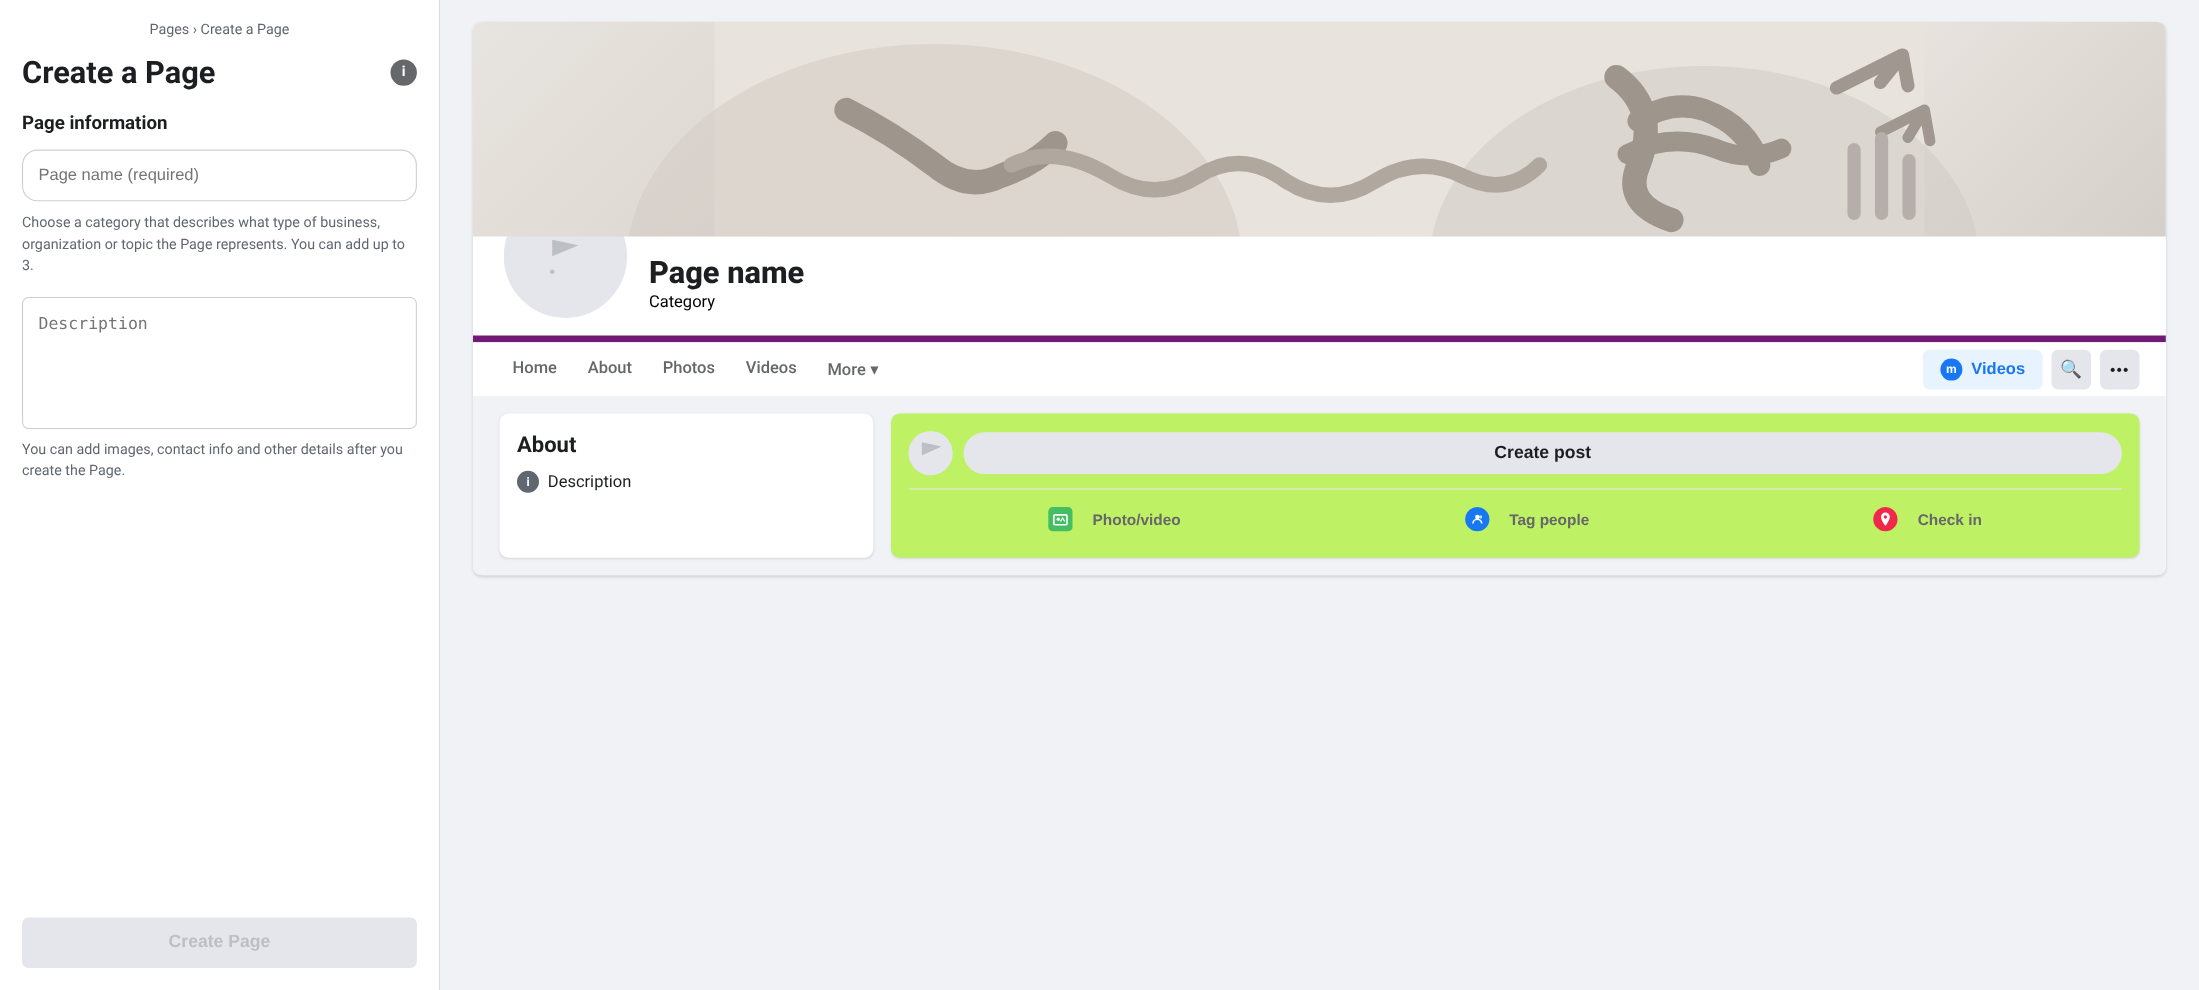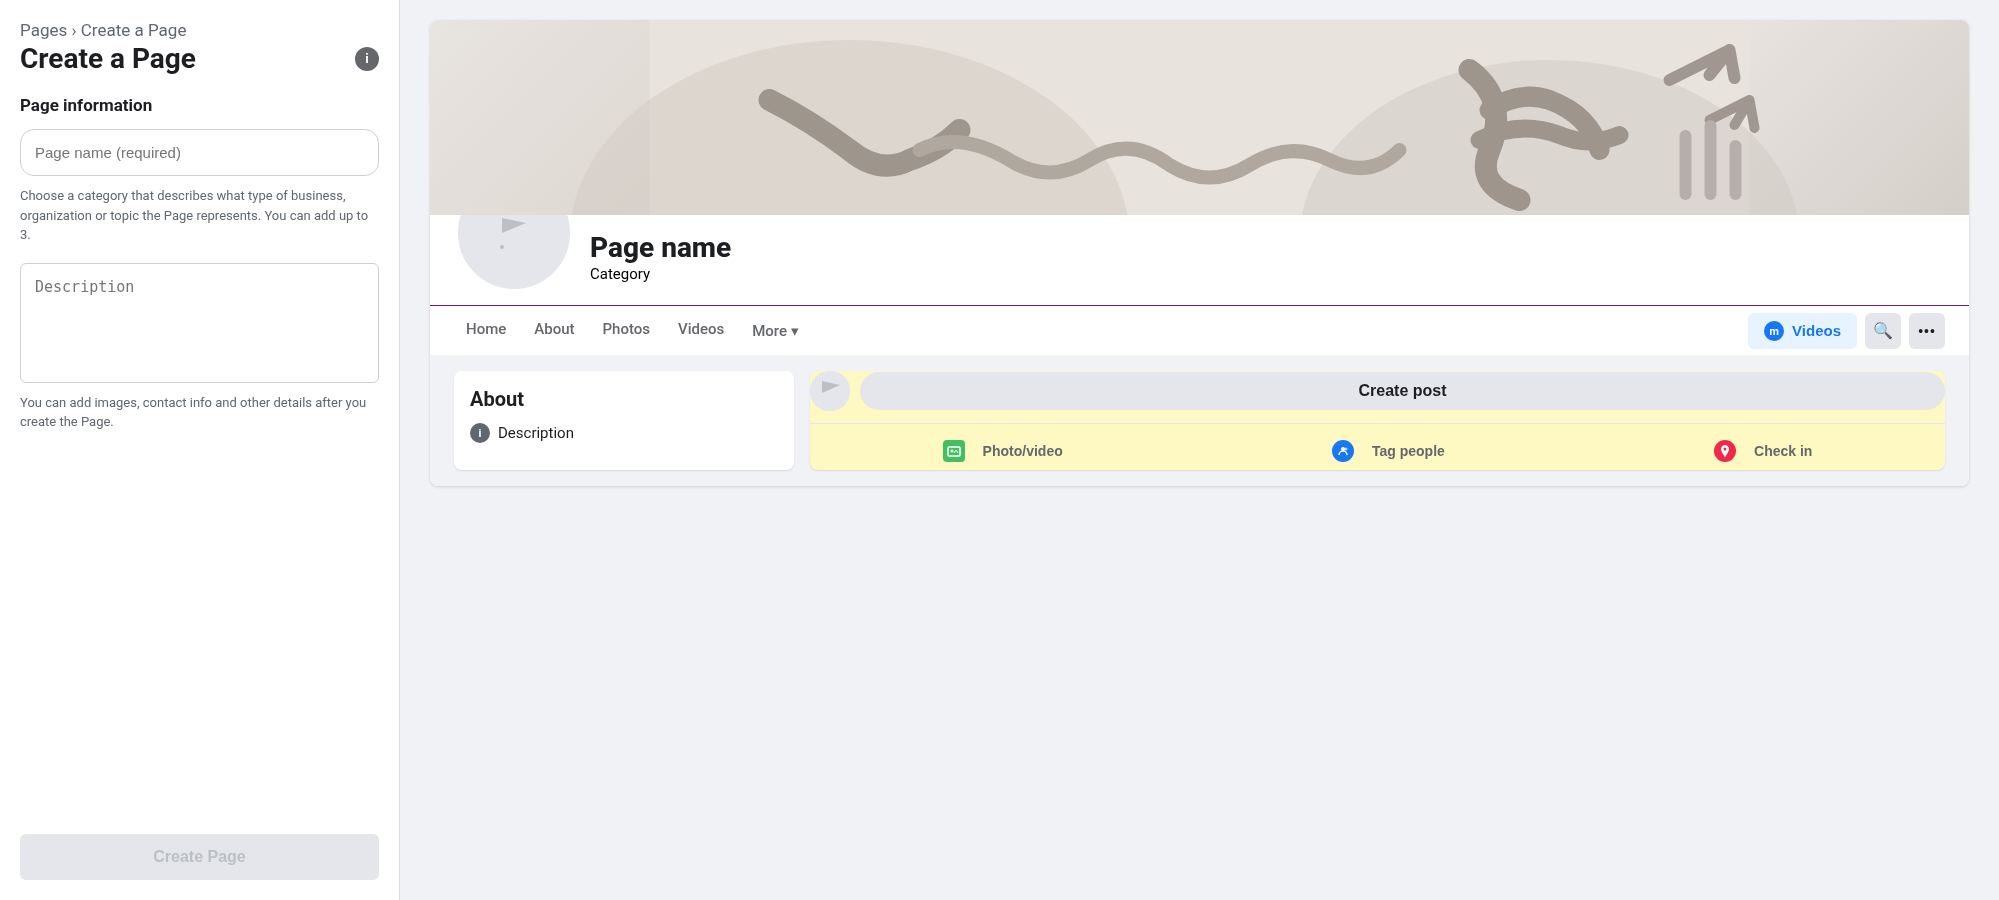--- a/index.html
+++ b/index.html
@@ -17,23 +17,24 @@
       min-width: 400px;
       background: #fff;
       padding: 20px 20px 20px 20px;
       display: flex;
       flex-direction: column;
       border-right: 1px solid #ddd;
       overflow-y: auto;
     }
 
     .breadcrumb {
-      font-size: 17px;
+      font-size: 13px;
       color: #606770;
-      margin-bottom: 2px;
+      margin-bottom: 14px;
+      text-align: center;
     }
 
     .page-title-row {
       display: flex;
       align-items: center;
       justify-content: space-between;
       margin-bottom: 20px;
     }
     .page-title {
       font-size: 28px;
@@ -203,21 +204,21 @@
       color: #1c1e21;
       line-height: 1.2;
     }
     .profile-category {
       font-size: 15px;
       color: #000000;
     }
 
     
     .page-nav {
-      border-top: 1px solid #701a75;
+      border-top: 6px solid #701a75;
       padding: 0 24px;
       display: flex;
       align-items: center;
       justify-content: space-between;
     }
     .page-nav-links {
       display: flex;
       gap: 4px;
       align-items: center;
     }
@@ -321,22 +322,23 @@
 
     
     .create-post-area {
       flex: 1;
       display: flex;
       flex-direction: column;
       gap: 12px;
     }
 
     .create-post-card {
-      background: #fef9c3;
+      background: #bef264;
       border-radius: 8px;
+      padding: 16px;
       box-shadow: 0 1px 2px rgba(0,0,0,0.1);
     }
     .create-post-top {
       display: flex;
       align-items: center;
       gap: 10px;
       margin-bottom: 12px;
     }
     .post-avatar {
       width: 40px;

